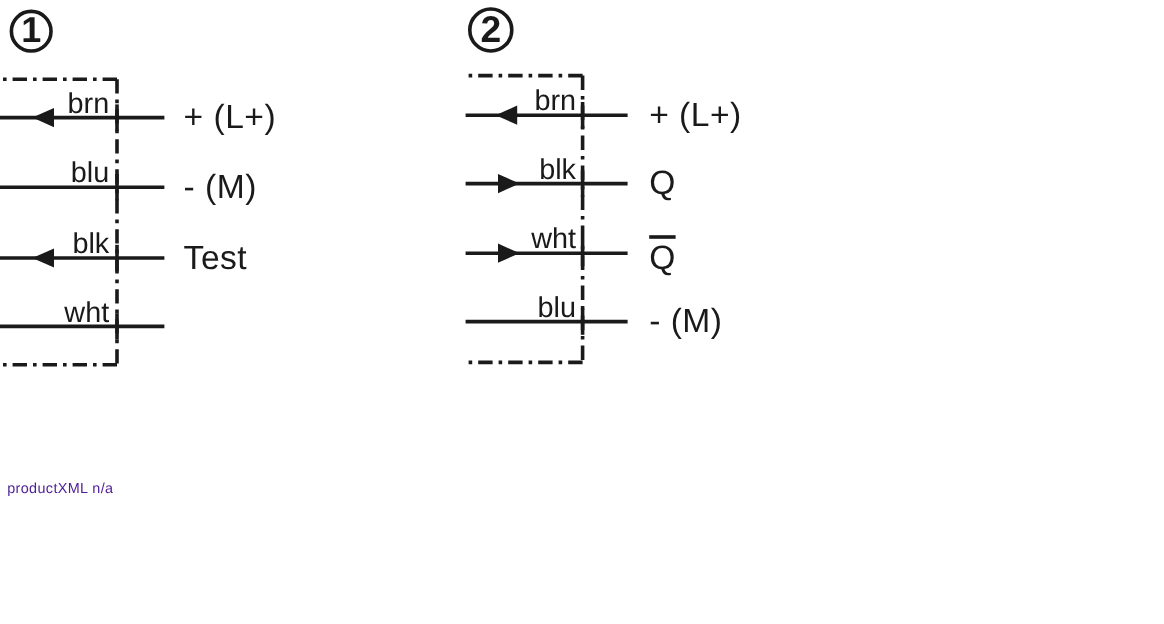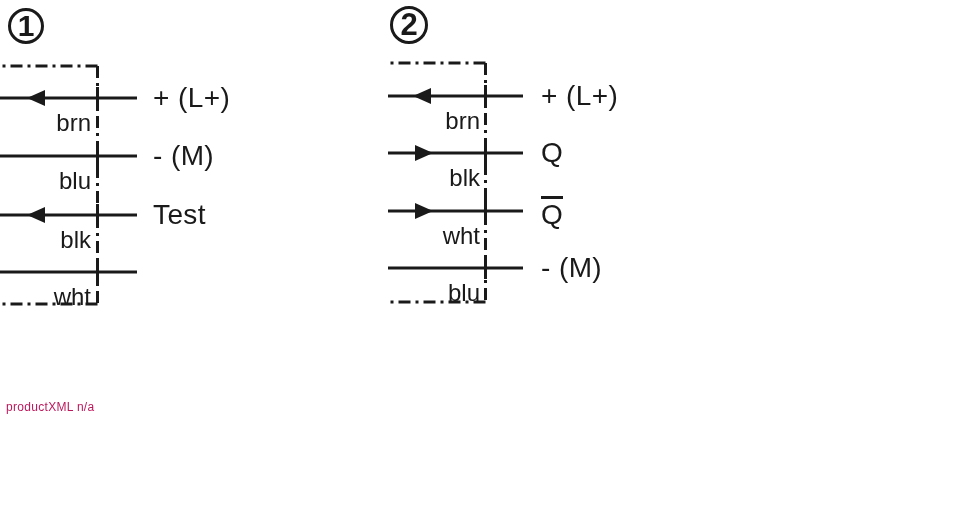--- a/index.html
+++ b/index.html
@@ -40,21 +40,20 @@
     width: 38px; height: 38px;
     font-size: 31px; line-height: 32px;
   }
   .clr {
     position: absolute;
     width: 71px;
     text-align: right;
     font-size: 24px;
     line-height: 26px;
     white-space: nowrap;
-    margin-top: 36px;
   }
   .clr.d1 { left: 20px; }
   .clr.d2 { left: 409px; }
   .sig {
     position: absolute;
     height: 30px;
     line-height: 30px;
     font-size: 28px;
     letter-spacing: 0.4px;
     white-space: nowrap;
@@ -66,21 +65,21 @@
     border-top: 3px solid #1a1a1a;
     line-height: 1;
     padding-top: 2px;
   }
   #footnote {
     position: absolute;
     left: 6px;
     top: 400px;
     font-size: 12px;
     letter-spacing: 0.3px;
-    color: #be185d;
+    color: #4c1d95;
   }
 </style>
 </head>
 <body>
 
 <div id="canvas">
 
   <svg id="diagram-svg" width="970" height="520" viewBox="0 0 970 520">
     <g stroke="#1a1a1a" stroke-width="3" fill="none">
 

